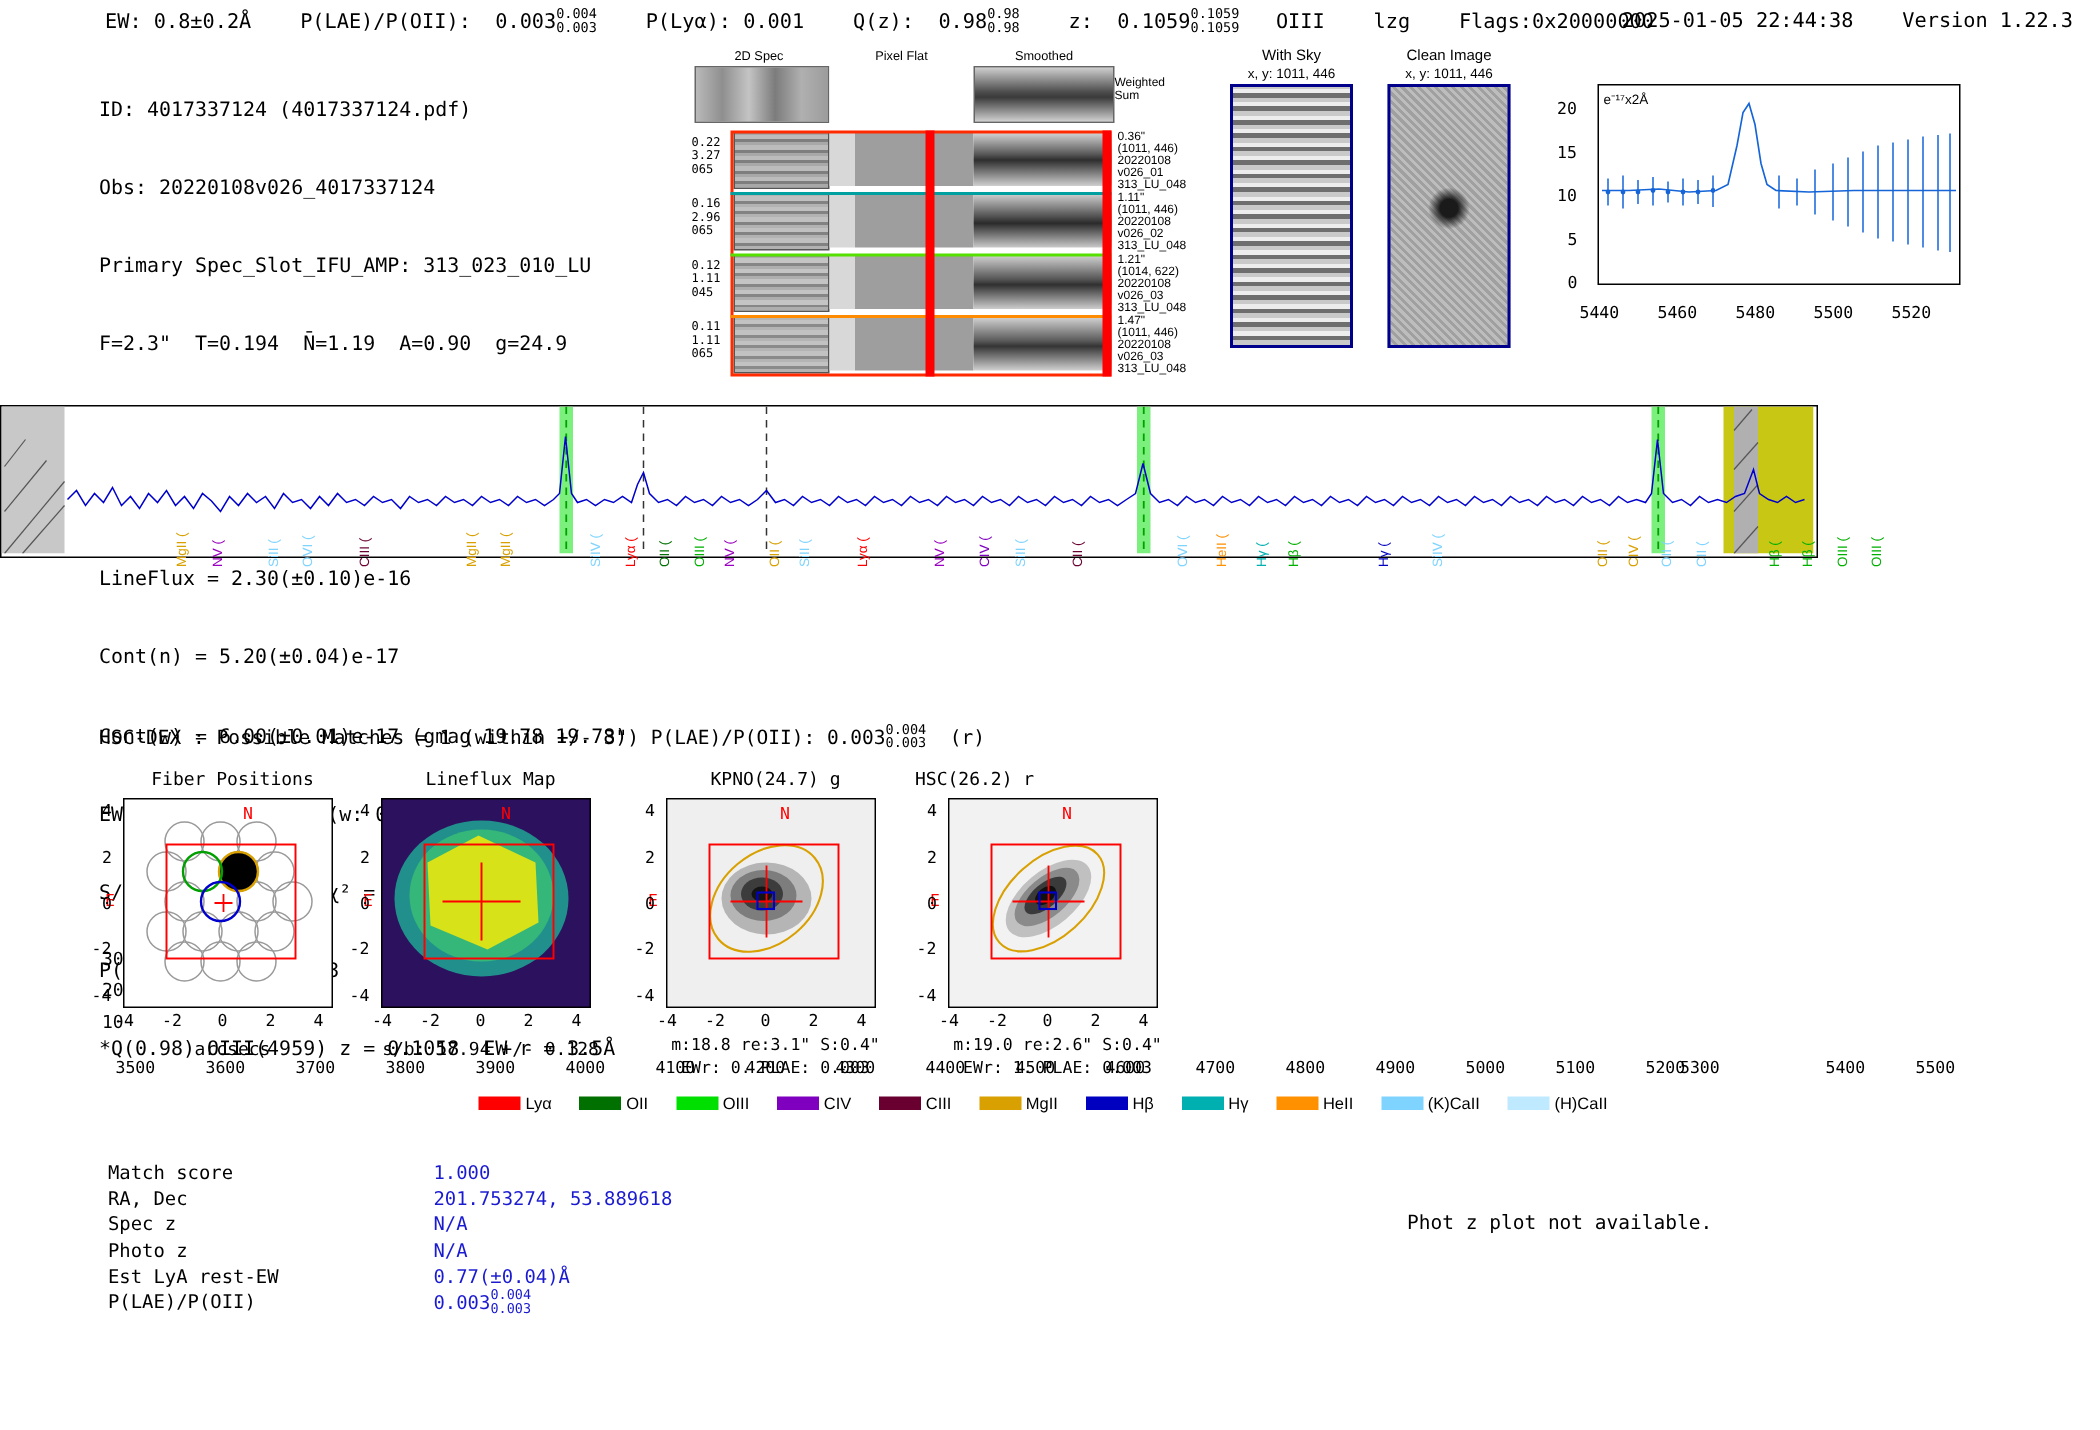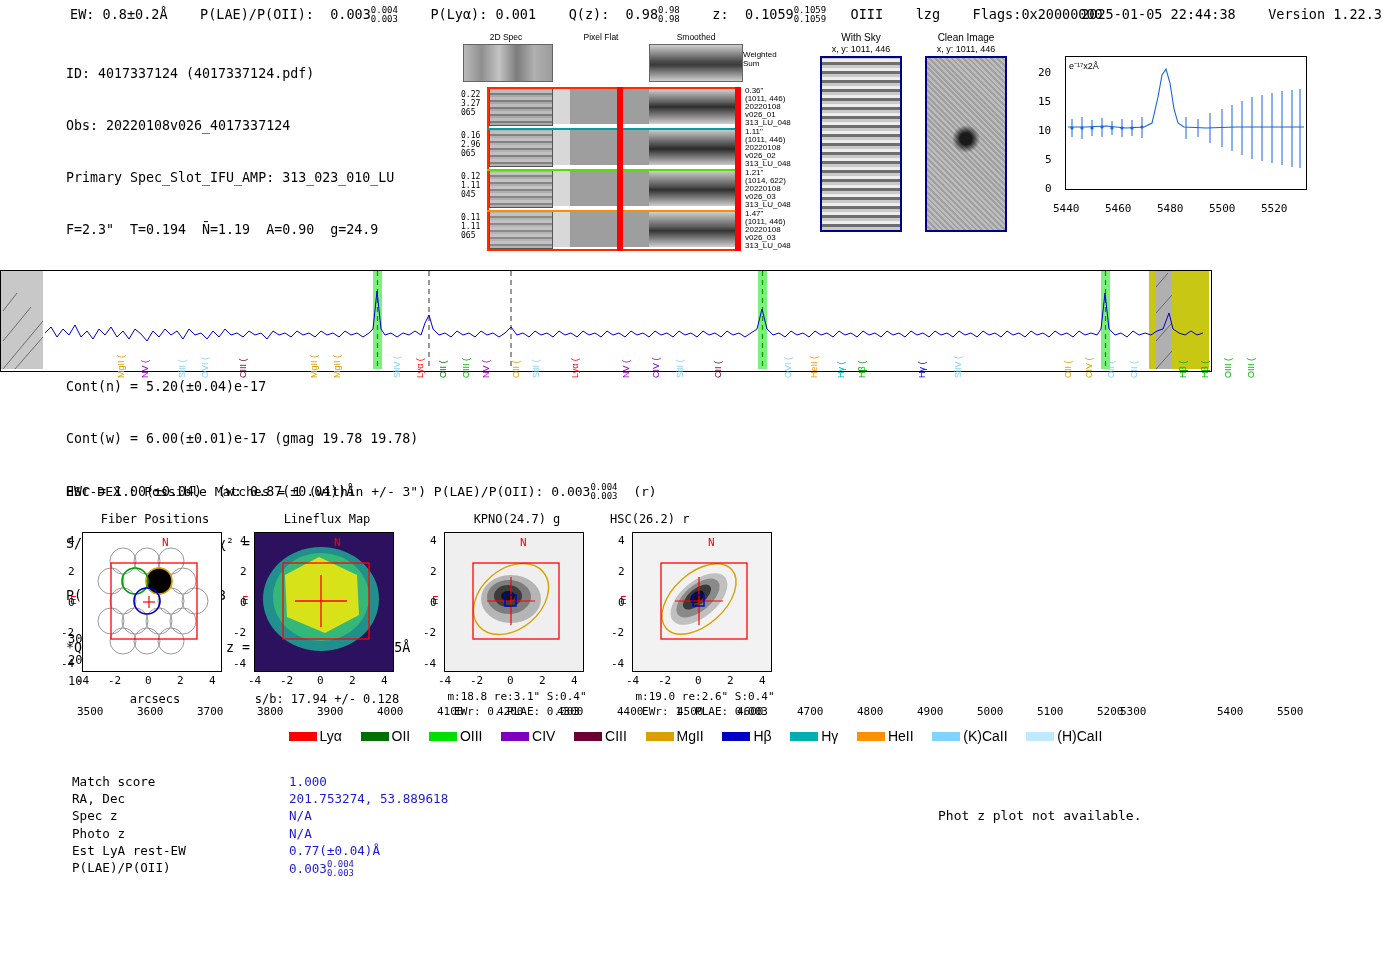--- a/index.html
+++ b/index.html
@@ -36,21 +36,21 @@
 
   
   #fullspec{top:330px;left:95px;width:1210px;height:100px;border:1px solid #000;background:#fff;}
   #fullspecwrap{position:absolute;top:270px;left:0;width:1400px;height:200px;}
   .vlabel{
     position:absolute;transform:rotate(-90deg);transform-origin:left bottom;
     font-size:9px;white-space:nowrap;font-family:"Liberation Sans",sans-serif;
   }
   .tick{position:absolute;font-size:11px;font-family:"DejaVu Sans Mono",monospace;}
   .legendbox{display:inline-block;width:28px;height:9px;margin-right:3px;vertical-align:middle;}
-  .legenditem{display:inline-block;margin-right:9px;font-size:14px;font-family:"Liberation Sans",sans-serif;vertical-align:middle;}
+  .legenditem{display:inline-block;margin-right:9px;font-size:11px;font-family:"Liberation Sans",sans-serif;vertical-align:middle;}
 
   
   #bottomtable{top:772px;left:70px;font-size:12.6px;line-height:15.2px;}
   #bottomtable td{padding:0;vertical-align:top;font-family:"DejaVu Sans Mono",monospace;}
   .bval{color:#1a1ad1;padding-left:0px;}
   #photoz{top:808px;left:938px;font-size:13px;}
   .lblcol{width:215px;}
 </style>
 </head>
 <body>
@@ -82,20 +82,21 @@
   <span>Version 1.22.3</span>
 </div>
 
 <div class="abs mono" id="infoblock">
   <div>ID: 4017337124 (4017337124.pdf)</div>
   <div>Obs: 20220108v026_4017337124</div>
   <div>Primary Spec_Slot_IFU_AMP: 313_023_010_LU</div>
   <div>F=2.3"  T=0.194  N̄=1.19  A=0.90  g=24.9</div>
   <div>RA,Dec (201.753403,53.889572)</div>
   <div>λ = 5483.77Å   σ = 2.29(±0.11)Å</div>
+  <div>LineFlux = 2.30(±0.10)e-16</div>
   <div>Cont(n) = 5.20(±0.04)e-17</div>
   <div>Cont(w) = 6.00(±0.01)e-17 (gmag 19.78 19.78)</div>
   <div>EWr = 1.00(±0.04)  (w: 0.87(±0.04))Å</div>
   <div>S/N = 12.9(±0.4)   χ² = 2.1(±0.2)</div>
   <div>P(LAE)/P(OII): 0.003      (w: 0.003   )</div>
   <div>*Q(0.98) OIII(4959) z = 0.1058  EW r = 3.5Å</div>
 </div>
 
 <div class="abs" id="specpanel">
 

